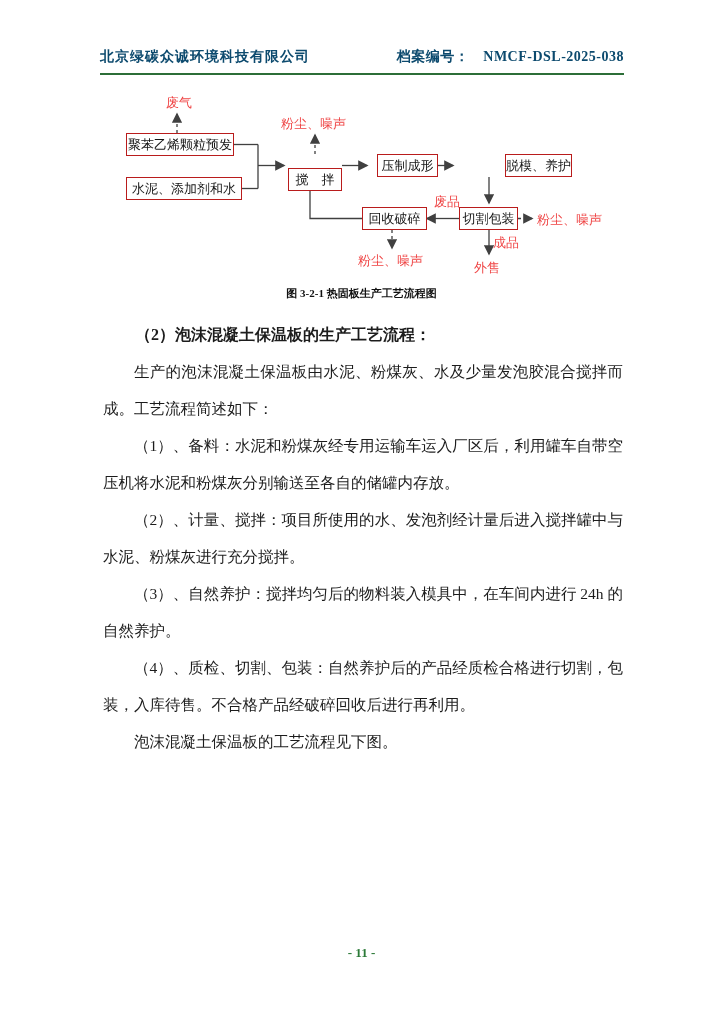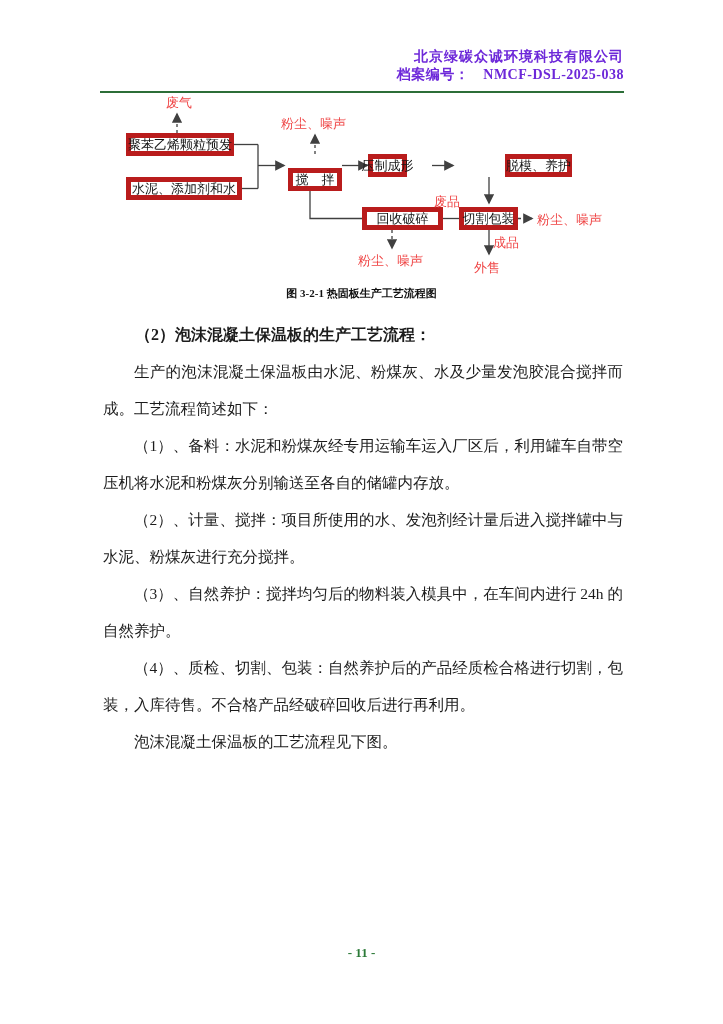--- a/index.html
+++ b/index.html
@@ -11,45 +11,44 @@
     font-family:"Liberation Serif","DejaVu Serif",serif;
     color:#1c1c1c;
     overflow:hidden;
   }
   
   .header{
     position:absolute;left:100px;top:48px;width:524px;
     display:flex;justify-content:space-between;align-items:flex-end;
     padding-bottom:7px;
     border-bottom:2px solid #2c6e38;
-    color:#6d28d9;
+    color:#0c4a6e;
     font-size:14px;font-weight:bold;
     letter-spacing:1px;
-    flex-direction:column;
   }
   .header .right{letter-spacing:0.5px;}
   .header .right .no{margin-left:14px;letter-spacing:0.5px;}
   
   .flowchart{position:absolute;left:0;top:88px;width:723px;height:196px;}
   .flowchart svg{position:absolute;left:0;top:0;}
   .fc-box{
     position:absolute;
-    border:5px solid #b91c1c;
+    border:1px solid #b91c1c;
     background:#fff;
     display:flex;align-items:center;justify-content:center;
     font-size:13px;color:#151515;
     white-space:nowrap;
     box-sizing:border-box;
   }
   .b-pre{left:126px;top:45px;width:108px;height:23px;}
   .b-cem{left:126px;top:89px;width:116px;height:23px;}
   .b-stir{left:288px;top:80px;width:54px;height:23px;}
-  .b-press{left:368px;top:66px;width:39px;height:23px;}
+  .b-press{left:377px;top:66px;width:61px;height:23px;}
   .b-demold{left:457px;top:66px;width:67px;height:23px;margin-left:48px;}
-  .b-recycle{left:362px;top:119px;width:81px;height:23px;}
+  .b-recycle{left:362px;top:119px;width:65px;height:23px;}
   .b-cut{left:459px;top:119px;width:59px;height:23px;}
   .fc-label{
     position:absolute;font-size:13px;color:#ef4444;white-space:nowrap;
   }
   .l-gas{left:166px;top:6px;}
   .l-dust-top{left:281px;top:27px;}
   .l-scrap{left:434px;top:105px;}
   .l-dust-right{left:537px;top:123px;}
   .l-prod{left:493px;top:146px;}
   .l-sale{left:474px;top:171px;}

